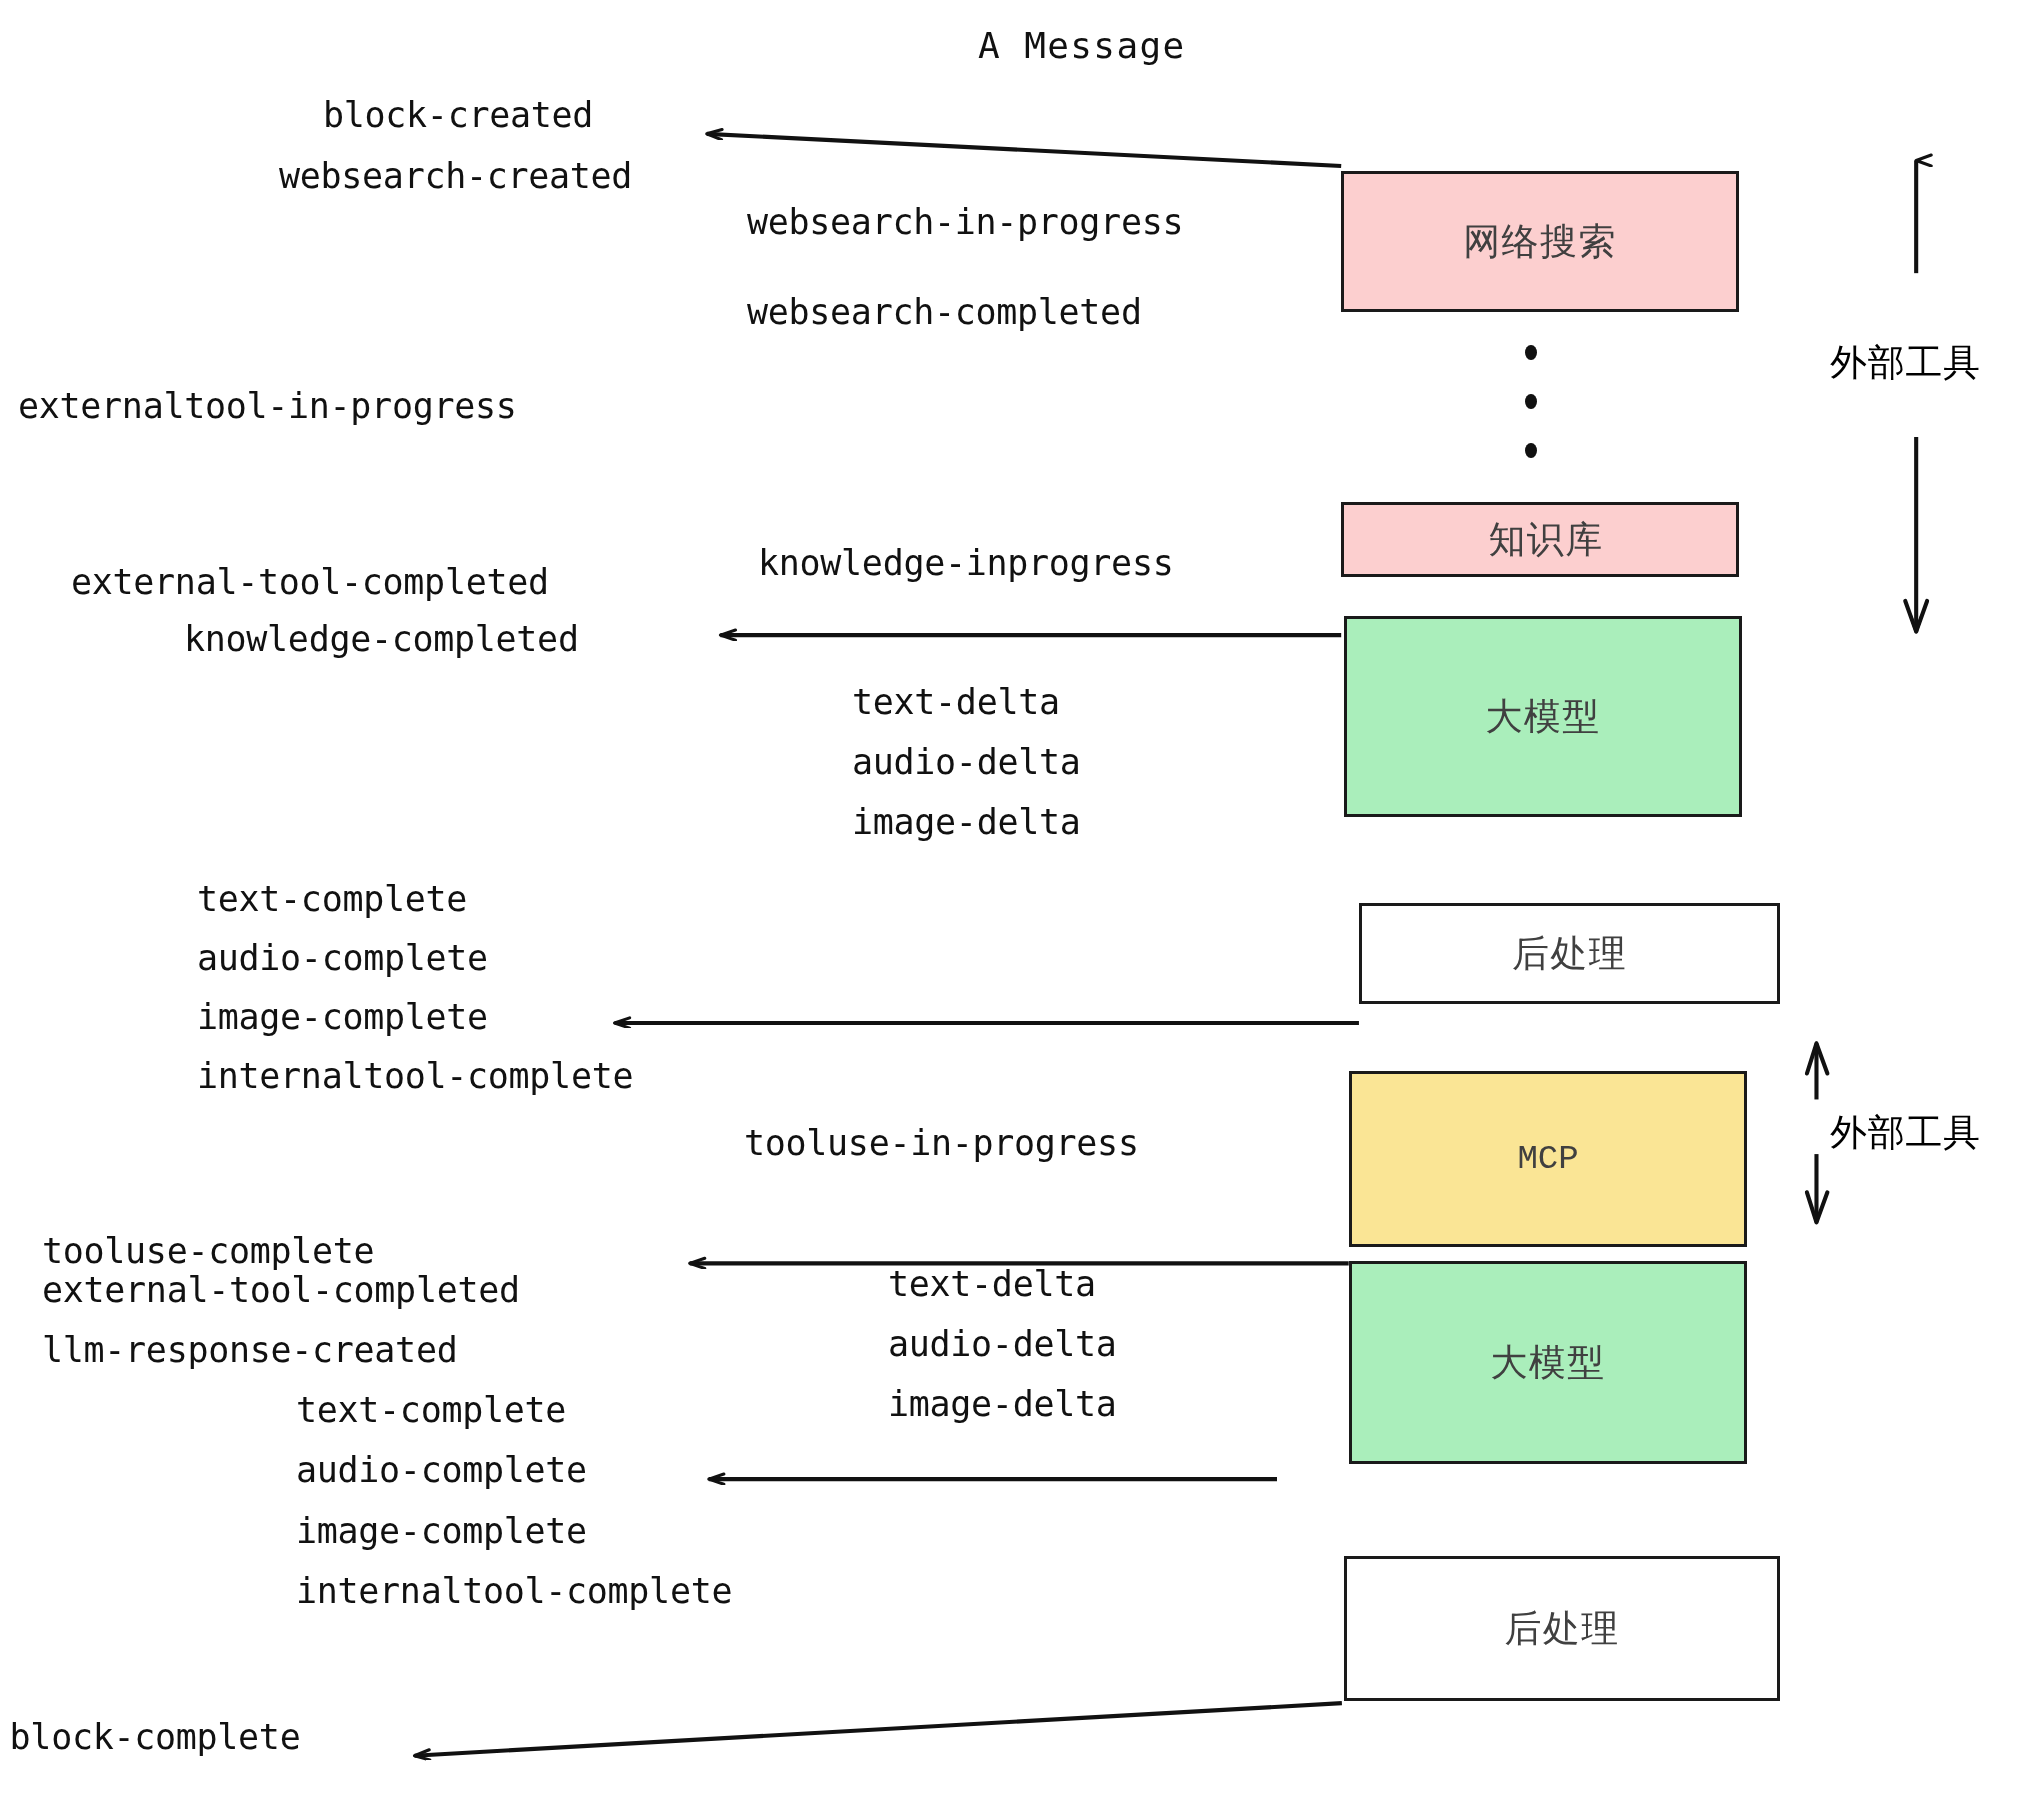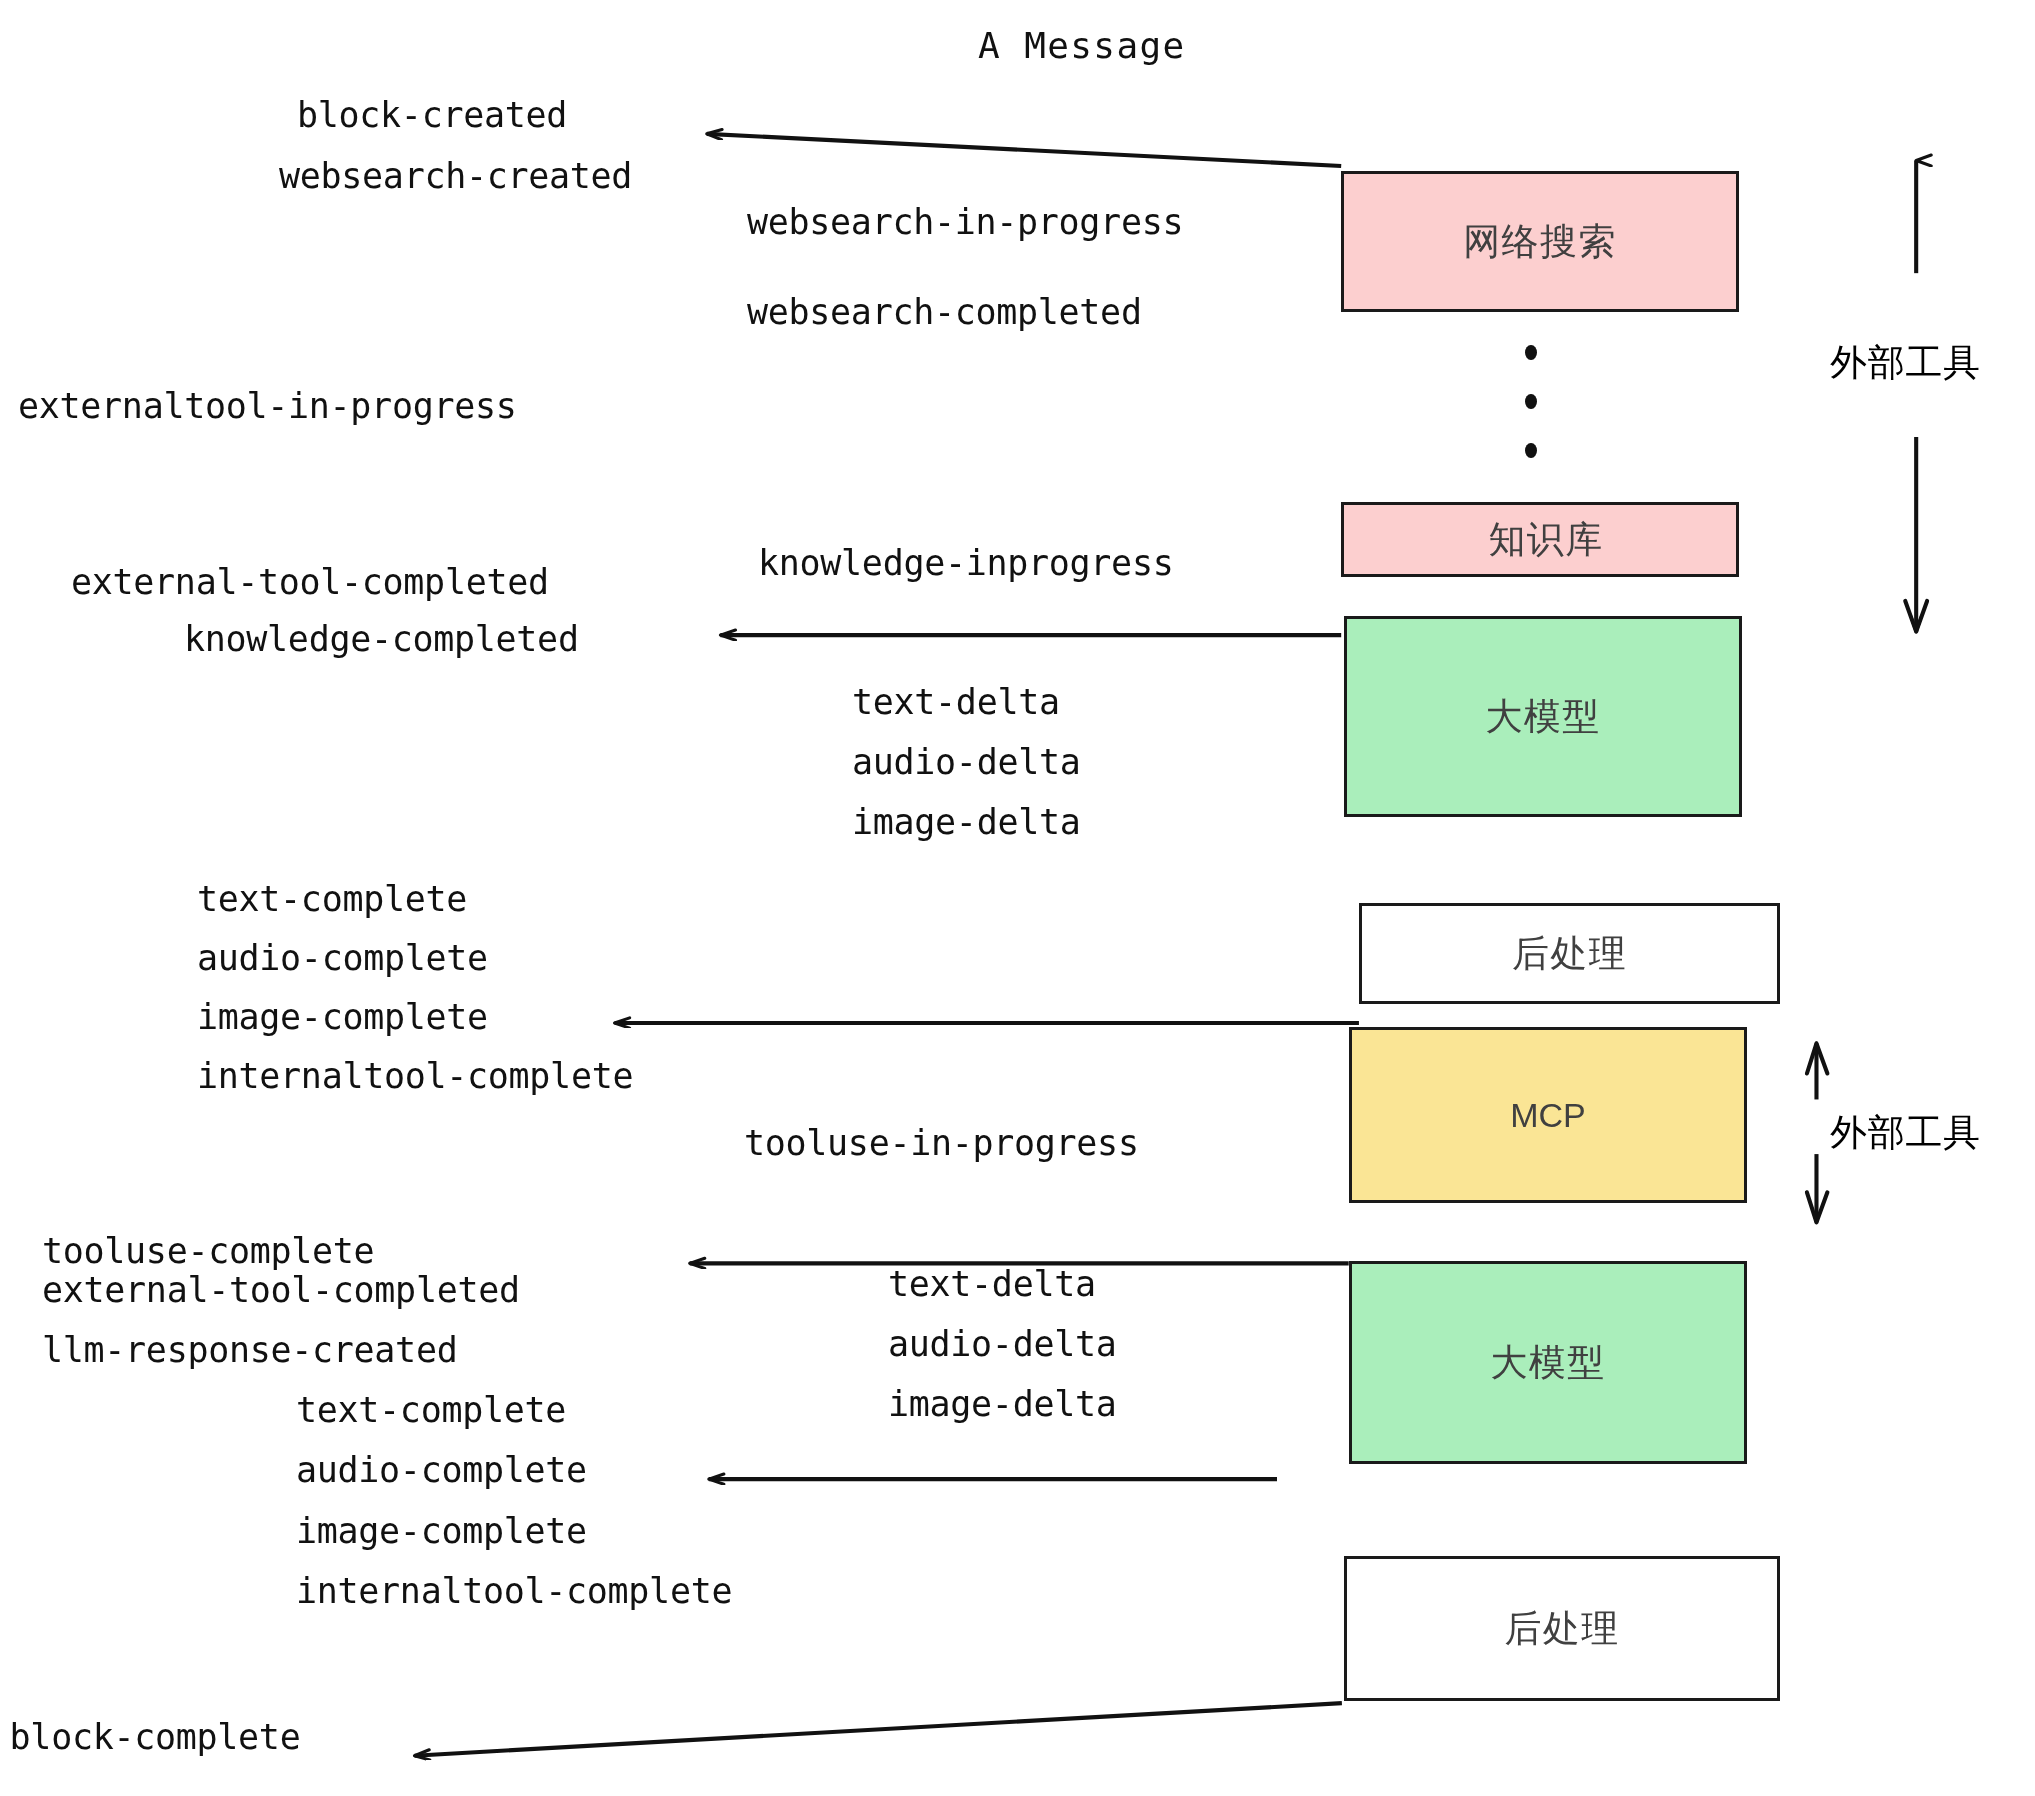--- a/index.html
+++ b/index.html
@@ -33,23 +33,24 @@
     border:3.4px solid #1a1a1a;
     display:flex;
     align-items:center;
     justify-content:center;
     font-family:"DejaVu Sans","Liberation Sans",sans-serif;
     font-size:37px;
     color:#404040;
     letter-spacing:1.4px;
   }
   .box.mono{
-    font-family:Liberation Sans, sans-serif;
+    font-family:Liberation Mono, monospace;
     font-size:34px;
     letter-spacing:0px;
+    margin-top:44px;
   }
   .sidelabel{
     position:absolute;
     white-space:pre;
     font-family:Liberation Serif, serif;
     font-size:37px;
     color:#000000;
     letter-spacing:0.7px;
   }
   .dot{
@@ -64,21 +65,21 @@
     pointer-events:none;
   }
 </style>
 </head>
 <body>
 
 <div id="stage">
 
   <div class="title" style="left:978px;top:24.6px;">A Message</div>
 
-  <div class="ev" style="left:297px;  top:98px;text-align:center;">block-created</div>
+  <div class="ev" style="left:323px;  top:98px;text-align:center;">block-created</div>
   <div class="ev" style="left:279px;  top:159px;">websearch-created</div>
   <div class="ev" style="left:18px;  top:389px;">externaltool-in-progress</div>
   <div class="ev" style="left:71px; top:565px;">external-tool-completed</div>
   <div class="ev" style="left:184px;  top:622px;">knowledge-completed</div>
 
   <div class="ev" style="left:197px;  top:882px;">text-complete</div>
   <div class="ev" style="left:197px;  top:941px;">audio-complete</div>
   <div class="ev" style="left:197px;  top:1000px;">image-complete</div>
   <div class="ev" style="left:197px; top:1059px;">internaltool-complete</div>
 

